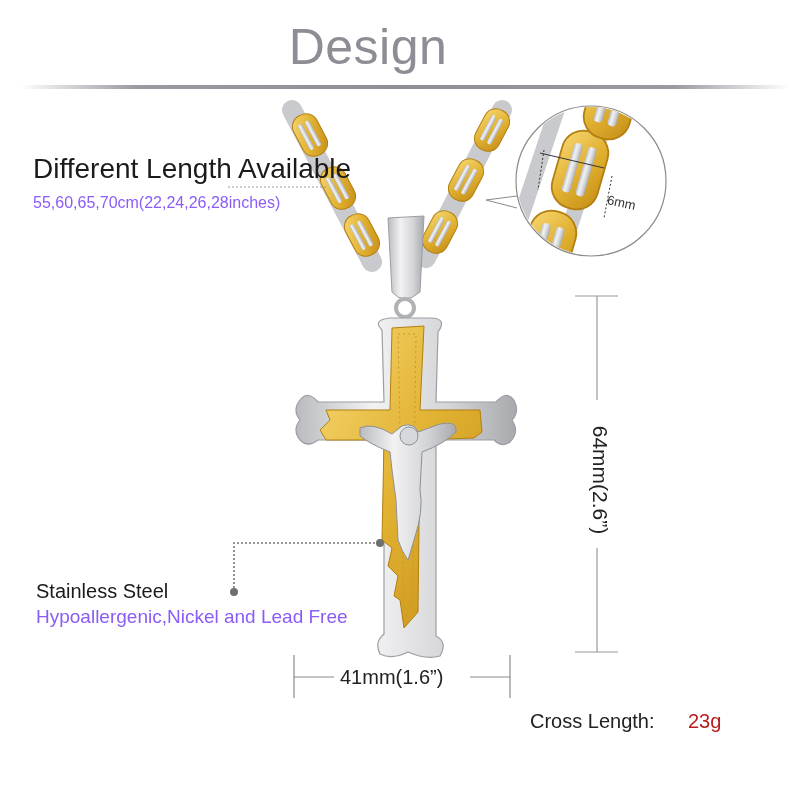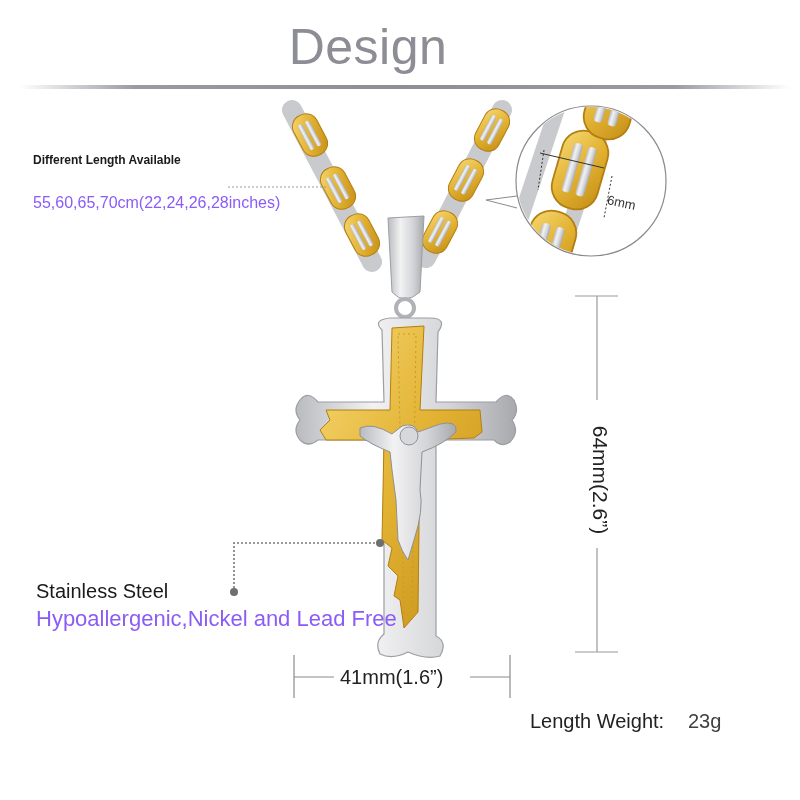--- a/index.html
+++ b/index.html
@@ -5,30 +5,30 @@
     html, body { margin:0; padding:0; }
     body { width:800px; height:800px; background:#ffffff; position:relative; overflow:hidden;
            font-family:"Liberation Sans", sans-serif; }
     .abs { position:absolute; }
     .title { left:0; width:736px; top:18px; text-align:center; font-size:50px; color:#8d8d96; letter-spacing:0.5px; }
     .rule { left:20px; width:770px; top:85px; height:4px;
       background:linear-gradient(to right, rgba(150,150,158,0) 0%, #9a9aa2 15%, #8e8e96 50%, #9a9aa2 85%, rgba(150,150,158,0) 100%);
       border-radius:2px; }
     .h-dark { color:#1a1a1a; }
     .h-gray { color:#8b5cf6; }
-    .len-title { left:33px; top:153px; font-size:12px;font-weight:bold; }
+    .len-title { left:33px; top:153px; font-size:28px; }
     .len-sub { left:33px; top:194px; font-size:16px; }
     .steel-title { left:36px; top:580px; font-size:20px;text-align:center; }
-    .steel-sub { left:36px; top:606px; font-size:22px; }
+    .steel-sub { left:36px; top:606px; font-size:19px; }
     .dim-v { left:560px; top:300px; width:80px; height:360px; }
     .dim-v-label { position:absolute; left:40px; top:180px; transform:translate(-50%,-50%) rotate(90deg);
       white-space:nowrap; font-size:21px; color:#222; }
     .dim-h-label { left:340px; top:666px; font-size:20px; color:#222;text-align:center; }
     .weight-label { left:530px; top:710px; font-size:20px; color:#222; }
-    .weight-val { left:688px; top:710px; font-size:20px; color:#404040; }
+    .weight-val { left:688px; top:710px; font-size:20px; color:#b91c1c; }
     .mm-label { left:607px; top:195px; font-size:13px; color:#333; transform:rotate(12deg); }
   </style>
 </head>
 <body>
 
 <div class="abs title">Design</div>
 <div class="abs rule"></div>
 
 <svg class="abs" style="left:0;top:0" width="800" height="800">
   <defs>
@@ -129,14 +129,14 @@
 
 <div class="abs dim-v">
   <span class="dim-v-label">64mm(2.6”)</span>
 </div>
 
 <div class="abs steel-title h-dark">Stainless Steel</div>
 <div class="abs steel-sub h-gray">Hypoallergenic,Nickel and Lead Free</div>
 
 <div class="abs dim-h-label">41mm(1.6”)</div>
 
-<div class="abs weight-label">Length Weight:</div>
+<div class="abs weight-label">Cross Length:</div>
 <div class="abs weight-val">23g</div>
 
 </body></html>

